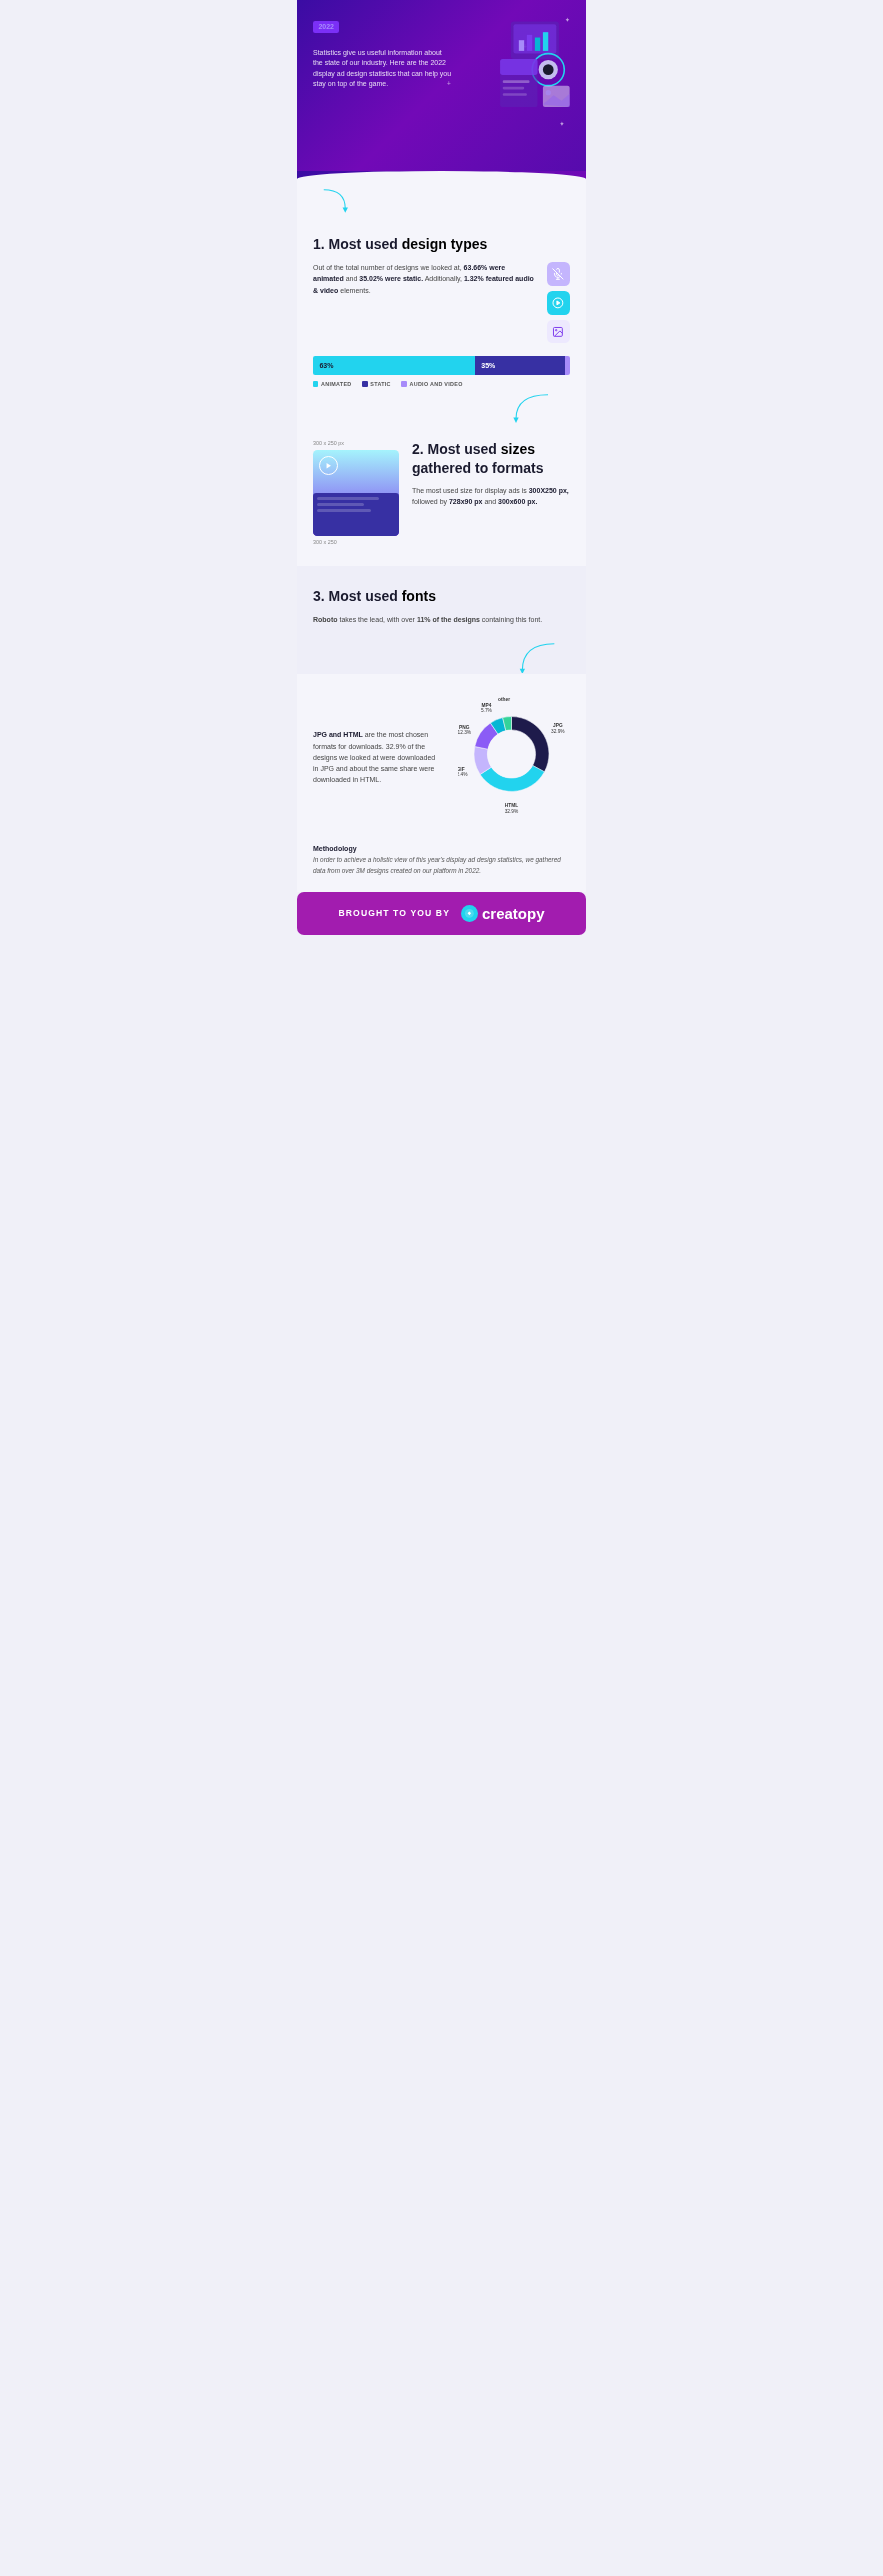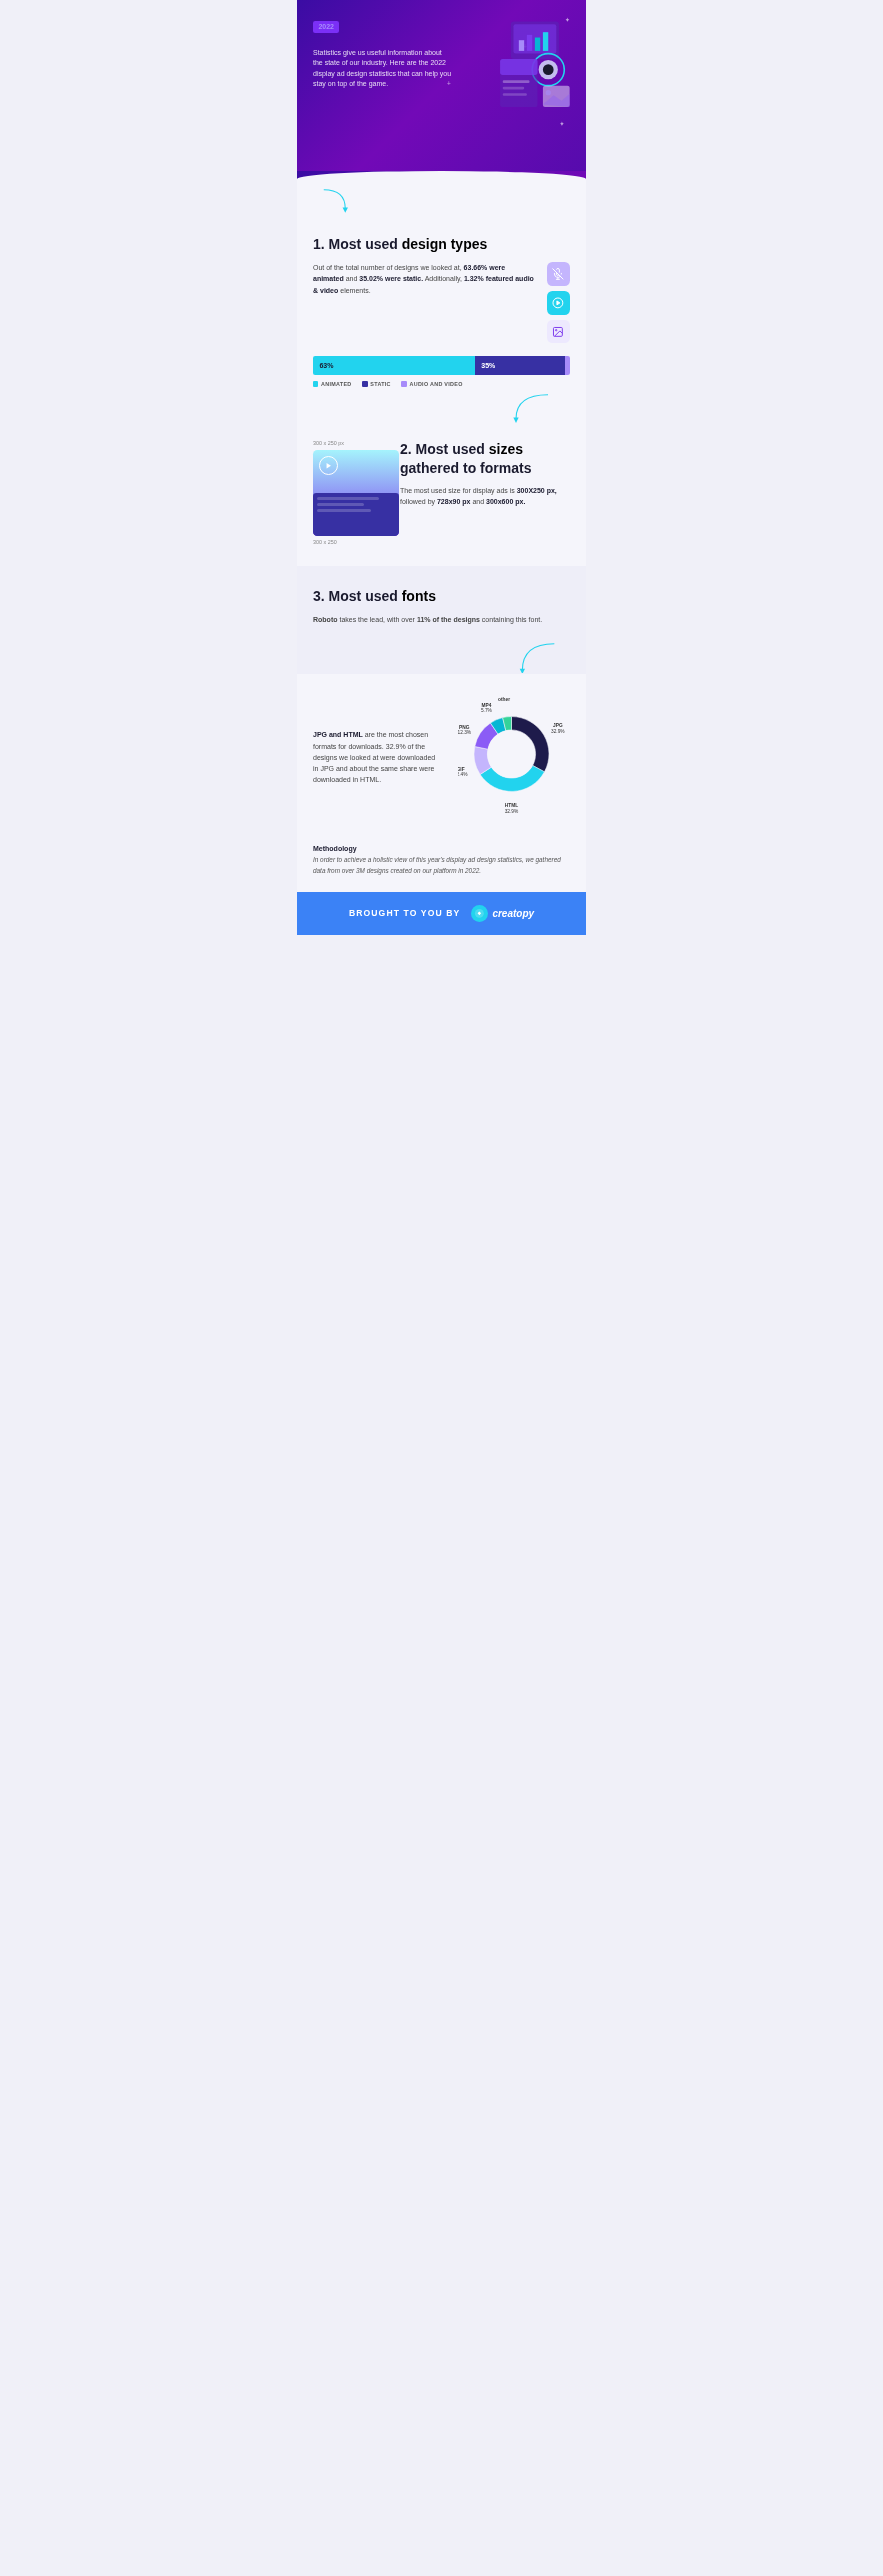--- a/index.html
+++ b/index.html
@@ -166,21 +166,21 @@
     .dot-purple { background: #a78bfa; }
 
     
     .section2 {
       background: #f5f5fb;
       padding: 10.7px 16px 21.4px 16px;
       position: relative;
     }
     .section2-inner {
       display: flex;
-      gap: 1px;
+      gap: 13px;
       align-items: flex-start;
       margin-top: 5.4px;
     }
     .mockup-container {
       flex: 0 0 86px;
     }
     .mockup-label-top {
       font-size: 5.4px;
       color: #888;
       margin-bottom: 3.2px;
@@ -334,26 +334,27 @@
     }
     .methodology p {
       font-size: 6.4px;
       color: #555;
       line-height: 1.6;
       font-style: italic;
     }
 
     
     .footer {
-      background: #3b82f6;
+      background: #a21caf;
       padding: 13px 16px;
       display: flex;
       align-items: center;
       justify-content: center;
       gap: 10.7px;
+      border-radius: 7px;
     }
     .footer-text {
       color: white;
       font-size: 8.6px;
       font-weight: 900;
       letter-spacing: 1.1px;
       text-transform: uppercase;
     }
     .footer-logo {
       display: flex;
@@ -367,23 +368,22 @@
       border-radius: 50%;
       display: flex;
       align-items: center;
       justify-content: center;
       color: white;
       font-size: 8.6px;
       font-weight: bold;
     }
     .footer-logo-text {
       color: white;
-      font-size: 10px;
-      font-weight: bold;
-      font-style: italic;
+      font-size: 15px;
+      font-weight: bold;
     }
     .section-number {
       font-size: 14px;
       font-weight: 900;
     }
     .section1 {
       background: #f5f5fb;
       padding: 21.4px 16px 5.4px 16px;
     }
   </style>

